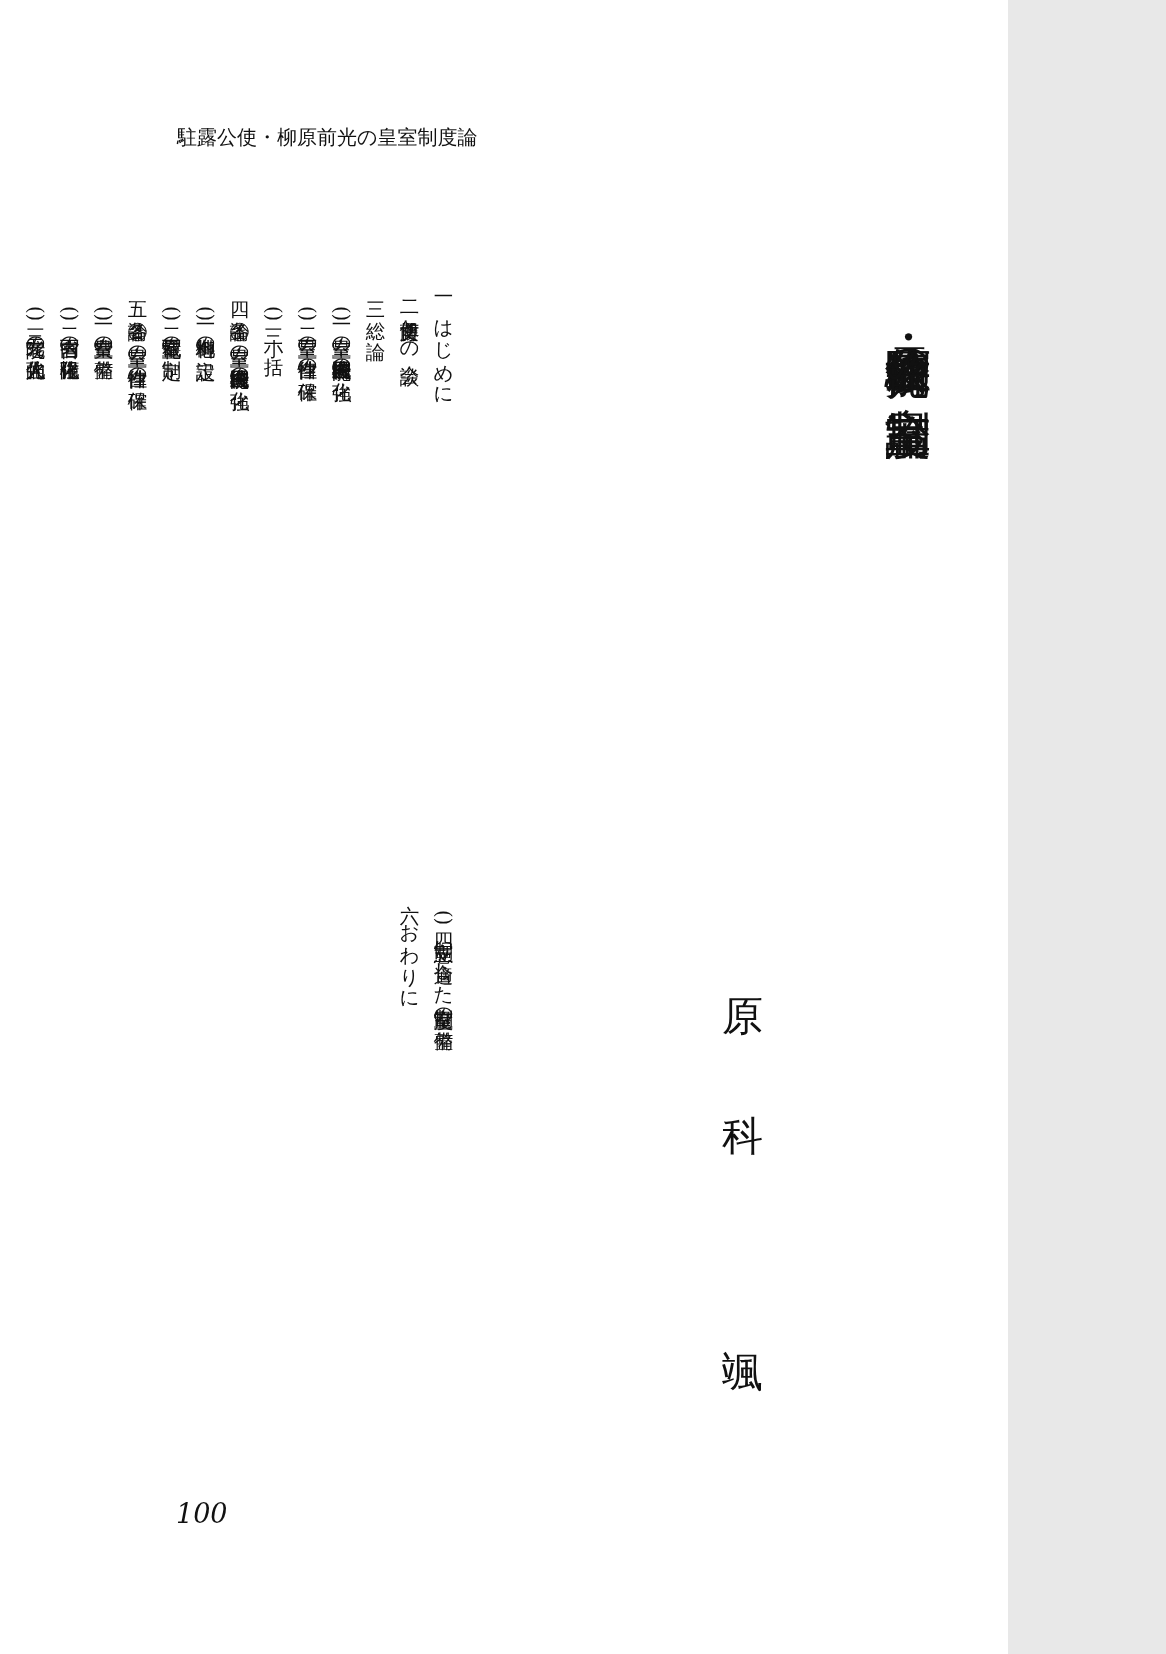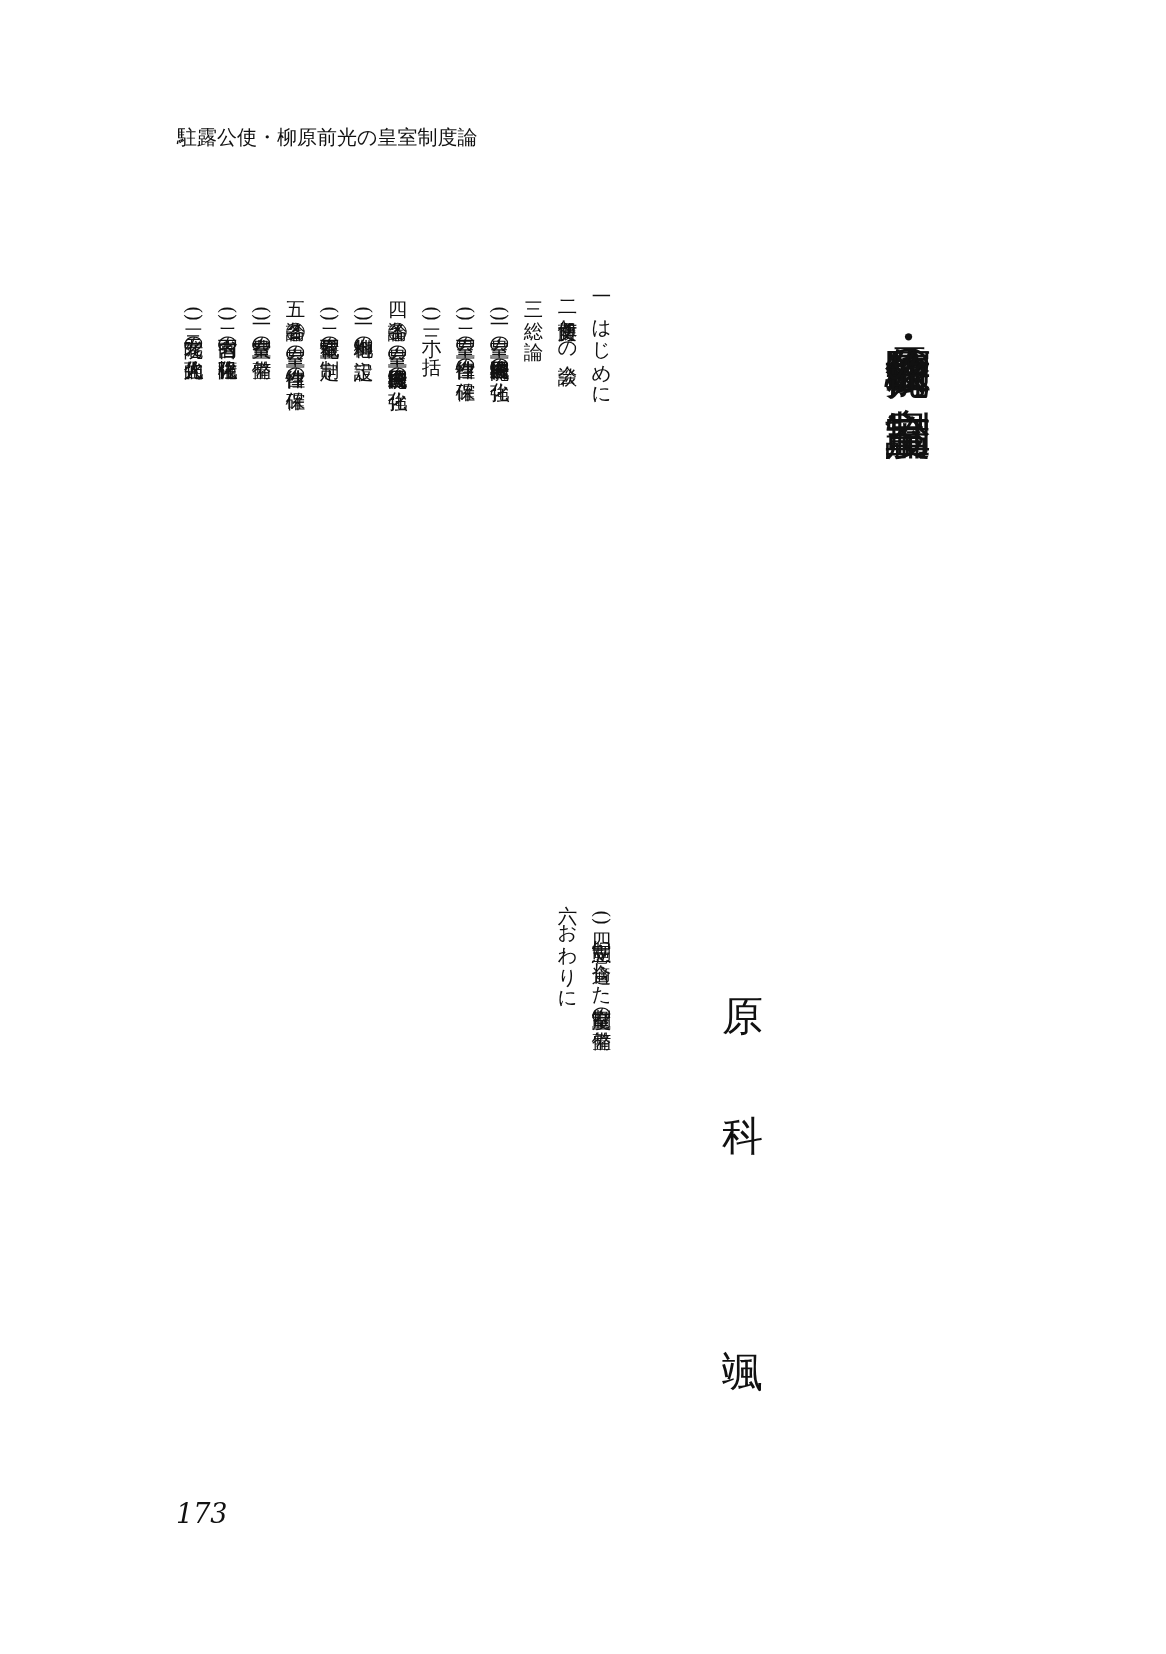--- a/index.html
+++ b/index.html
@@ -1,18 +1,18 @@
 <!DOCTYPE html>
 <html><head>
 <meta charset="utf-8">
 <style>
   html, body { margin: 0; padding: 0; background: #e8e8e8; }
   .page {
     position: relative;
-    width: 1166px;
+    width: 1008px;
     height: 1654px;
     background: #ffffff;
     color: #111111;
     font-family: "DejaVu Serif", "Liberation Serif", serif;
     overflow: hidden;
   }
   
   .running-header {
     position: absolute;
     left: 177px;
@@ -106,15 +106,15 @@
     <div class="toc-item sub"><span class="toc-num">(一)</span><span class="toc-label">皇室費の整備</span></div>
     <div class="toc-item sub"><span class="toc-num">(二)</span><span class="toc-label">宮内省の権限強化</span></div>
     <div class="toc-item sub"><span class="toc-num">(三)</span><span class="toc-label">元老院の人的強化</span></div>
   </div>
 
   <div class="toc toc-lower">
     <div class="toc-item sub"><span class="toc-num">(四)</span><span class="toc-label">立憲制に適合した皇室制度の整備</span></div>
     <div class="toc-item"><span class="toc-num">六</span><span class="toc-label">おわりに</span></div>
   </div>
 
-  <div class="page-number">173</div>
+  <div class="page-number">100</div>
 
 </div>
 
 </body></html>

